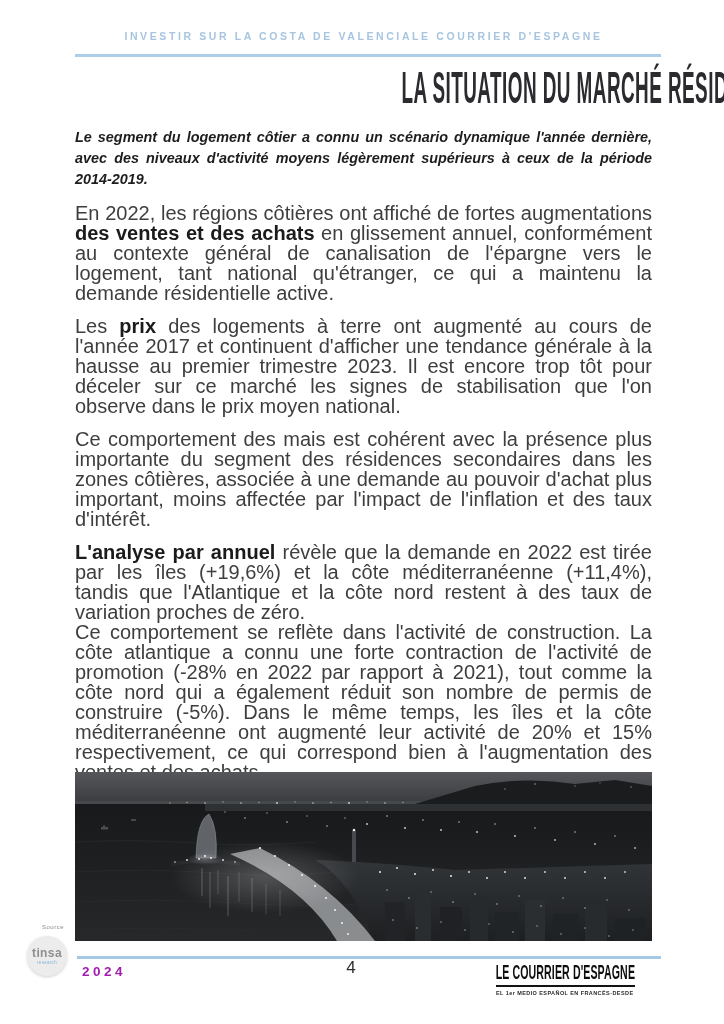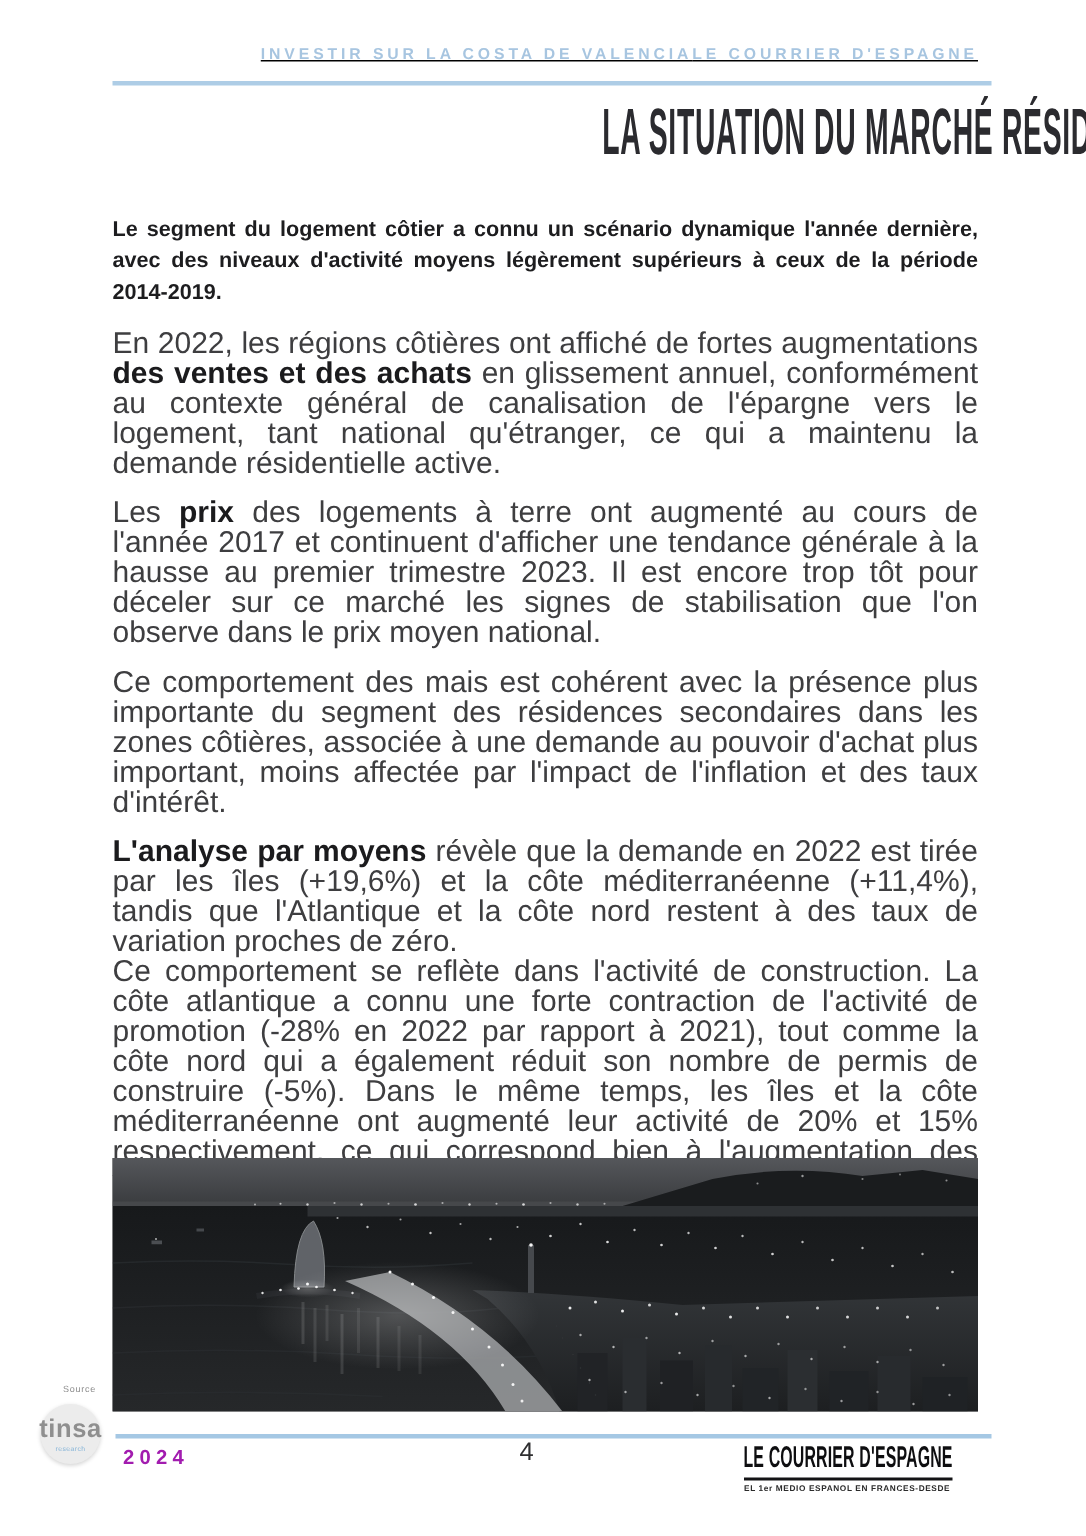--- a/index.html
+++ b/index.html
@@ -3,56 +3,56 @@
 <meta charset="utf-8">
 <style>
   html, body { margin:0; padding:0; background:#ffffff; }
   .page {
     position:relative; width:724px; height:1024px; background:#ffffff;
     overflow:hidden; font-family:"Liberation Sans", sans-serif;
   }
 
   
   .header { position:absolute; left:75px; top:30px; width:577px;
-    display:flex; justify-content:flex-end; align-items:center;text-decoration:underline; }
+    display:flex; justify-content:center; align-items:center; }
   .header-label { font-size:10.5px; font-weight:bold; letter-spacing:2.6px;
     color:#a7c5e0; white-space:nowrap; }
   .rule-top { position:absolute; left:75px; top:54px; width:586px; height:3px;
     background:#aecde6; }
 
   
   .article { position:absolute; left:75px; top:66px; width:577px; }
 
   .title { text-align:center; color:#2b2b2f; margin:0; }
   .title-line { display:block; text-align:center; line-height:43px; height:43px; }
   .title-line > span { display:inline-block; font-size:42px; font-weight:700;
     letter-spacing:1px; white-space:nowrap; transform:scale(0.45,1.04);
     transform-origin:center; color:#2b2b2f; }
 
-  .intro { margin:34px 0 0 0; font-size:14.4px; line-height:21px;
-    font-weight:bold; color:#1d1d1f; text-align:justify; }
+  .intro { margin:18px 0 0 0; font-size:14.4px; line-height:21px;
+    font-weight:bold; font-style:italic; color:#1d1d1f; text-align:justify; }
 
   .para { margin:13px 0 0 0; font-size:20px; line-height:20px;
     color:#3e3e40; text-align:justify; }
   .para.gap { margin-top:0; }
   .para .b { font-weight:bold; color:#1b1b1d; }
 
   
   .photo { position:absolute; left:75px; top:772px; width:577px; height:169px;
     overflow:hidden; background:#1a1c1e; }
   .photo svg { display:block; }
 
   
   .source-block { position:absolute; left:27px; top:924px; width:44px; }
   .source-label { font-size:6px; color:#8a8a8a; letter-spacing:.5px;
     margin-left:15px; }
   .tinsa-badge { margin-top:6px; width:40px; height:40px; border-radius:50%;
     background:#ececec; box-shadow:0 1px 3px rgba(0,0,0,.18);
     display:flex; flex-direction:column; align-items:center; justify-content:center; }
-  .tinsa-brand { font-size:17px; font-weight:bold; color:#8f8f8f;
+  .tinsa-brand { font-size:12px; font-weight:bold; color:#8f8f8f;
     letter-spacing:.4px; line-height:1; }
   .tinsa-sub { font-size:4.5px; color:#85b4d8; margin-top:1.5px; letter-spacing:.3px; }
 
   
   .rule-bottom { position:absolute; left:77px; top:956px; width:584px; height:3px;
     background:#a5c8e4; }
   .footer-year { position:absolute; left:82px; top:964px; font-size:13.5px;
     font-weight:bold; letter-spacing:3.5px; color:#a21caf; }
   .footer-page { position:absolute; left:75px; top:958px; width:552px;
     text-align:center; font-size:17px; color:#2e2e30; }
@@ -84,21 +84,21 @@
 
     <p class="intro">Le segment du logement côtier a connu un scénario dynamique l'année dernière, avec des niveaux d'activité moyens légèrement supérieurs à ceux de la période 2014-2019.</p>
 
     <p class="para"><span>En 2022, les régions côtières ont affiché de fortes augmentations </span><span class="b">des ventes et des achats</span><span> en glissement annuel, conformément au contexte général de canalisation de l'épargne vers le logement, tant national qu'étranger, ce qui a maintenu la demande résidentielle active.</span></p>
 
 
     <p class="para"><span>Les </span><span class="b">prix</span><span> des logements à terre ont augmenté au cours de l'année 2017 et continuent d'afficher une tendance générale à la hausse au premier trimestre 2023. Il est encore trop tôt pour déceler sur ce marché les signes de stabilisation que l'on observe dans le prix moyen national.</span></p>
 
     <p class="para"><span>Ce comportement des mais est cohérent avec la présence plus importante du segment des résidences secondaires dans les zones côtières, associée à une demande au pouvoir d'achat plus important, moins affectée par l'impact de l'inflation et des taux d'intérêt.</span></p>
 
-    <p class="para"><span class="b">L'analyse par moyens</span><span> révèle que la demande en 2022 est tirée par les îles (+19,6%) et la côte méditerranéenne (+11,4%), tandis que l'Atlantique et la côte nord restent à des taux de variation proches de zéro.</span></p>
+    <p class="para"><span class="b">L'analyse par annuel</span><span> révèle que la demande en 2022 est tirée par les îles (+19,6%) et la côte méditerranéenne (+11,4%), tandis que l'Atlantique et la côte nord restent à des taux de variation proches de zéro.</span></p>
 
     <p class="para gap"><span>Ce comportement se reflète dans l'activité de construction.  La côte atlantique a connu une forte contraction de l'activité de promotion (-28% en 2022 par rapport à 2021), tout comme la côte nord qui a également réduit son nombre de permis de construire (-5%). Dans le même temps, les îles et la côte méditerranéenne ont augmenté leur activité de 20% et 15% respectivement, ce qui correspond bien à l'augmentation des ventes et des achats.</span></p>
   </div>
 
   <div class="photo" role="img" aria-label="Vue aérienne nocturne en noir et blanc d'une ville côtière méditerranéenne avec mer, port illuminé, plage et colline">
     <svg width="577" height="169" viewBox="0 0 577 169">
       <defs>
         <linearGradient id="sky" x1="0" y1="0" x2="0" y2="1">
           <stop offset="0" stop-color="#55575b"></stop>
             <stop offset="1" stop-color="#393b3e"></stop>

